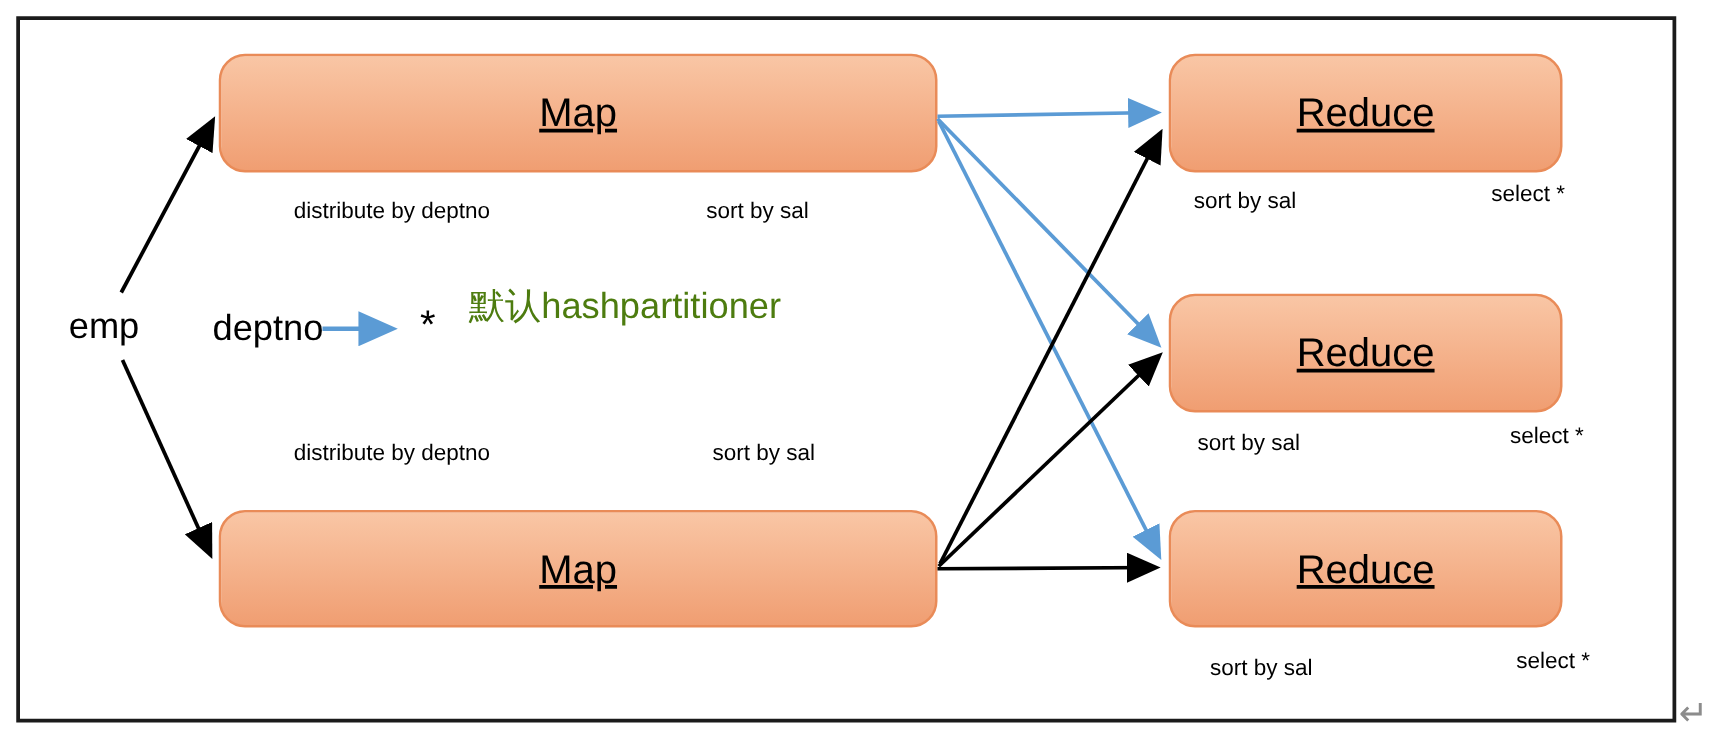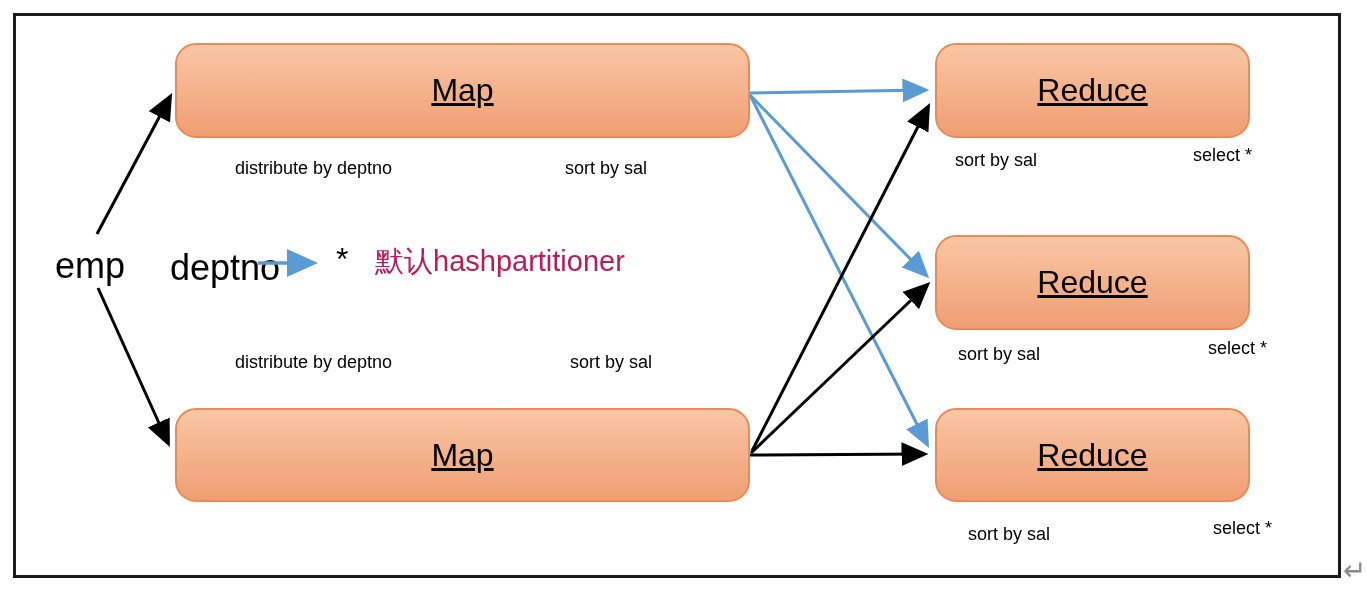--- a/index.html
+++ b/index.html
@@ -37,29 +37,29 @@
     font-size: 32px;
     color: #000000;
     text-decoration: underline;
   }
   .lbl {
     position: absolute;
     color: #000000;
     font-size: 18px;
     white-space: nowrap;
   }
-  .lbl-big { font-size: 36px; text-align: center; }
+  .lbl-big { font-size: 29px; text-align: center; }
   .star { font-size: 32px; }
   .annotation {
     position: absolute;
     left: 375px;
-    top: 240px;
+    top: 224px;
     font-size: 29px;
     line-height: 42px;
-    color: #be185d;
+    color: #4d7c0f;
     white-space: nowrap;
   }
   #return-mark {
     position: absolute;
     left: 1343px;
     top: 554px;
     font-size: 28px;
     color: #8c8c8c;
   }
   #arrows {

